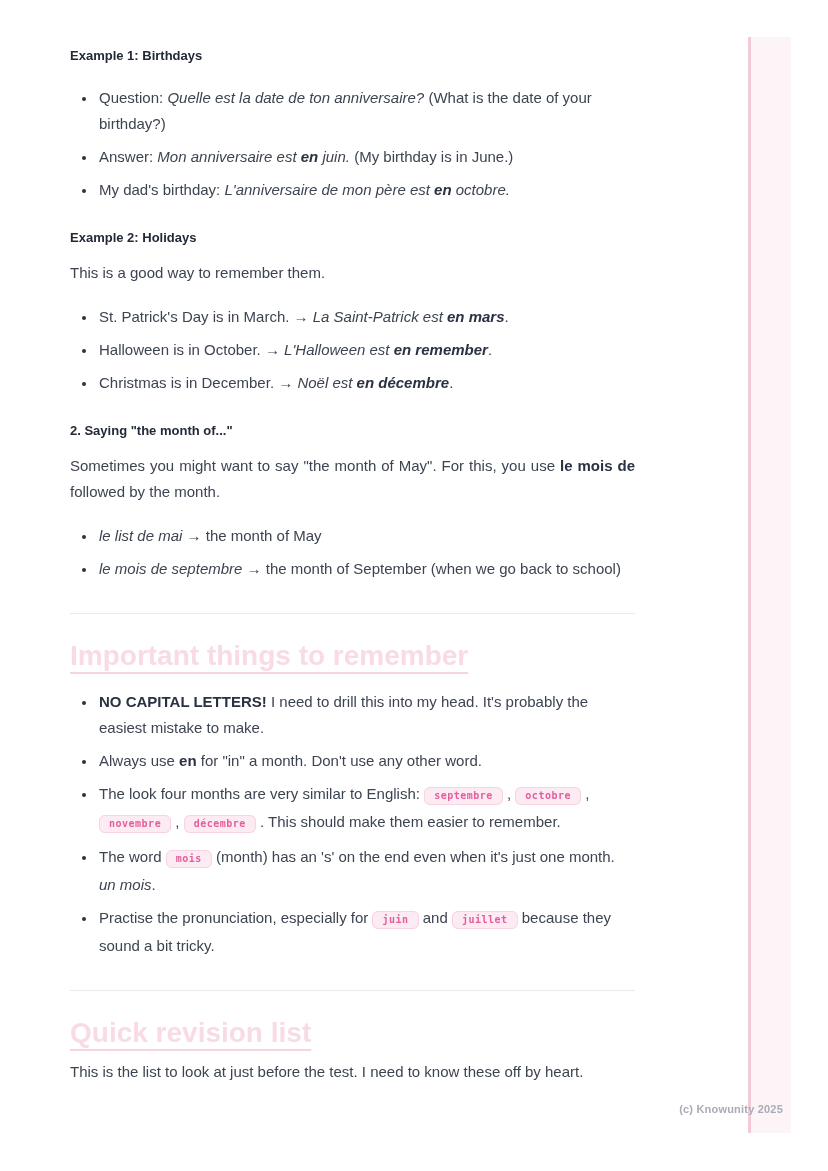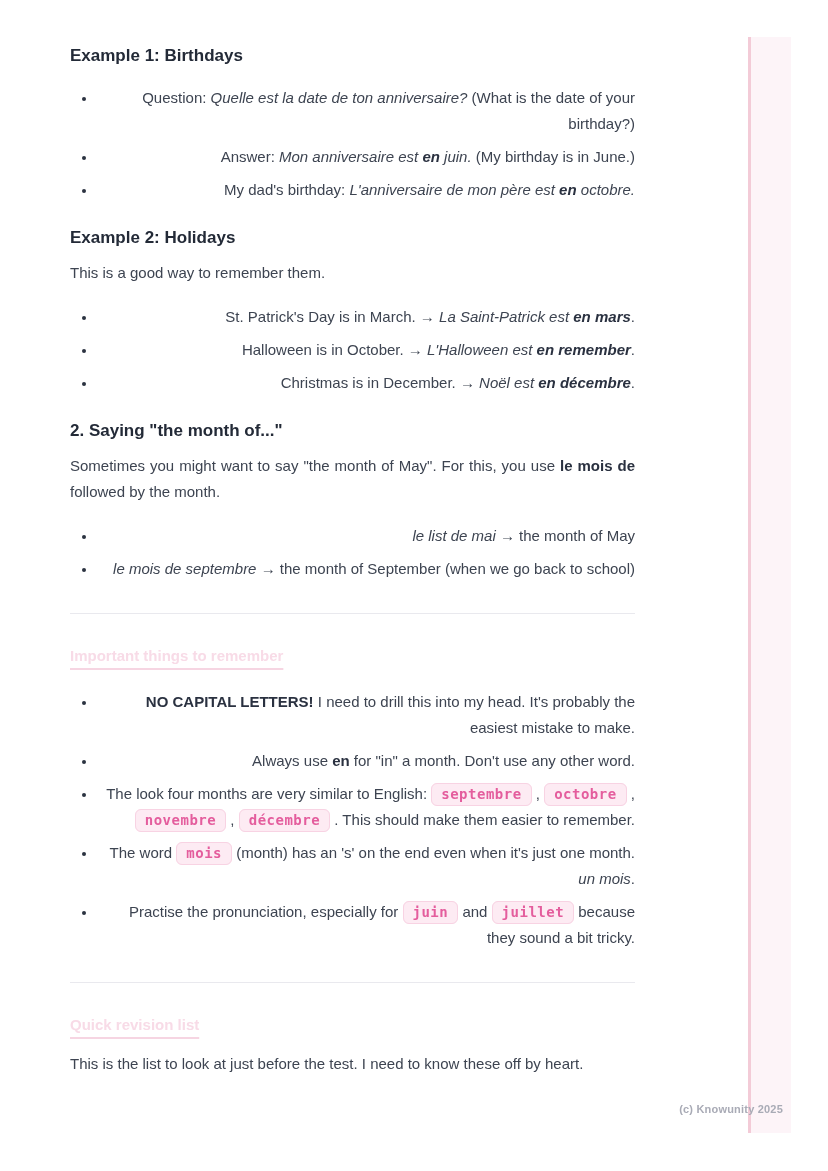--- a/index.html
+++ b/index.html
@@ -21,54 +21,54 @@
   }
   .content{
     position:absolute;
     left:70px;top:45px;
     width:565px;
     font-size:15px;
     line-height:26px;
   }
   .content > :first-child{margin-top:0;}
   h3{
-    font-size:17px;line-height:22px;
+    font-size:13px;line-height:22px;
     font-weight:700;color:#232a37;
     margin:24px 0 0;
   }
   h2{
-    font-size:15px;line-height:30px;
+    font-size:28px;line-height:30px;
     font-weight:700;color:#f8dbe7;
     margin:27px 0 0;
     text-decoration:underline;
     text-decoration-color:#f6d5e2;
     text-decoration-thickness:2px;
     text-underline-offset:7px;
   }
   p{margin:11px 0 0;}
   p.justify{text-align:justify;}
   ul{
     margin:18px 0 0;
     padding-left:27px;
   }
-  li{padding-left:2px;text-align:right;}
+  li{padding-left:2px;}
   li + li{margin-top:7px;}
   li::marker{color:#2b3240;font-size:14px;}
   hr{
     border:none;
     border-top:1px solid #e9e9ee;
     margin:31px 0 0;
     height:0;
   }
   .b{font-weight:700;color:#2a3140;}
   .i{font-style:italic;}
   .b.i{color:#2a3140;}
   code.badge{
     font-family:"DejaVu Sans Mono","Liberation Mono",monospace;
-    font-size:14px;
+    font-size:10px;
     font-weight:700;
     letter-spacing:.5px;
     color:#e45d9d;
     background:#fdebf3;
     border:1px solid #f8d3e3;
     border-radius:6px;
     padding:2px 9px 3px;
     white-space:nowrap;
   }
   .footer-credit{

